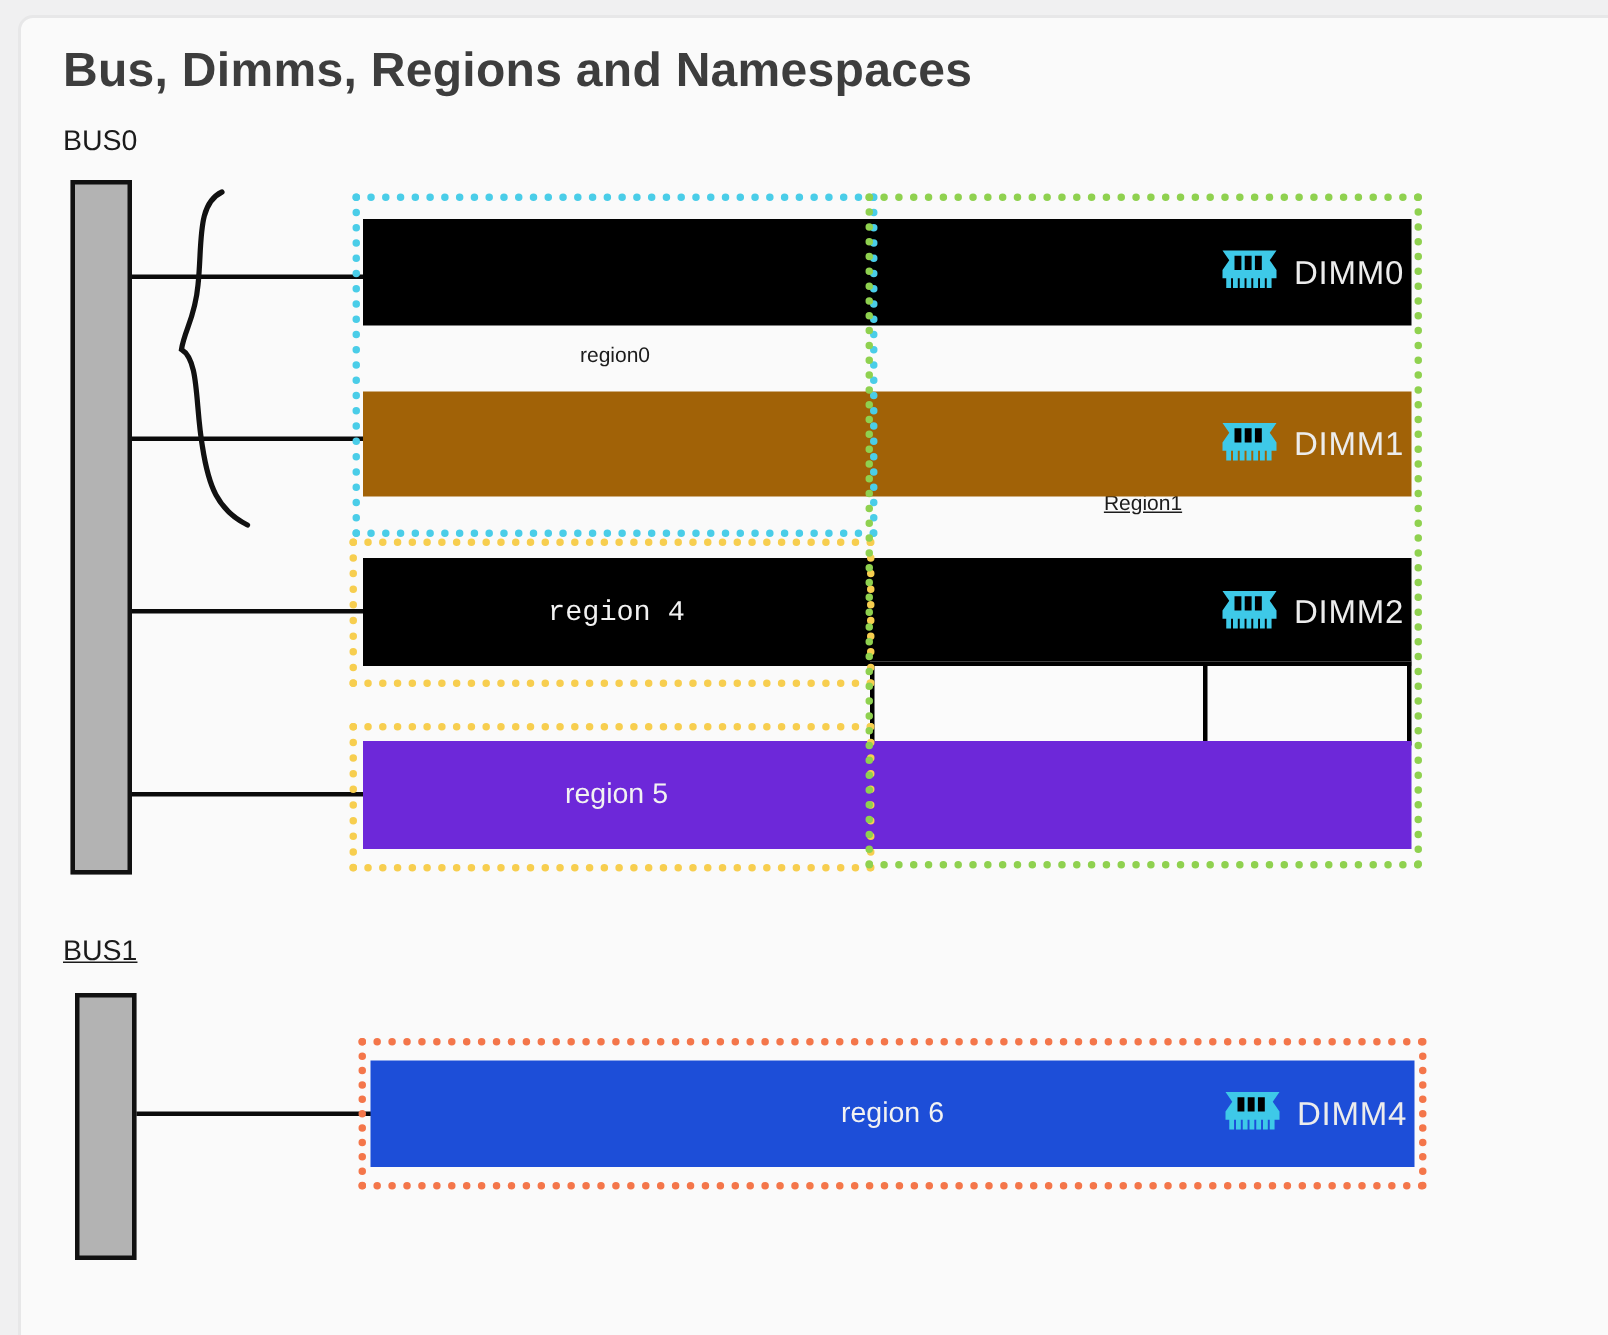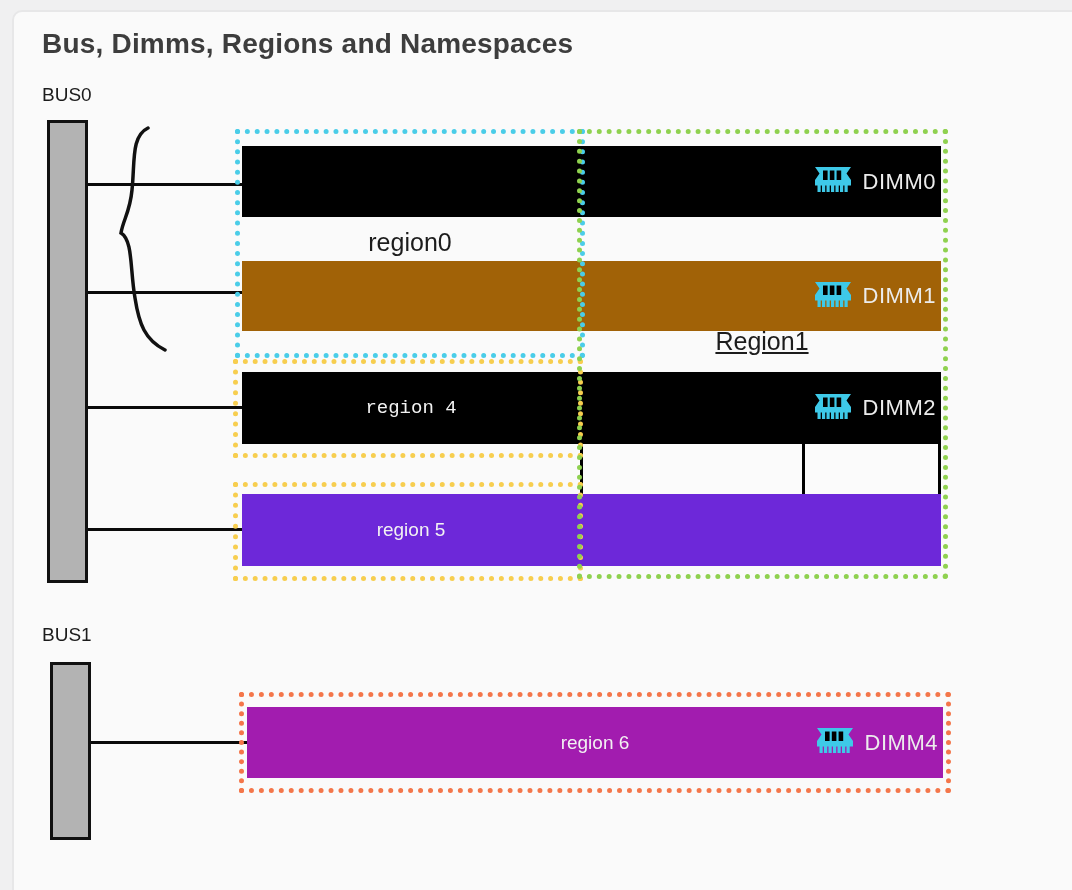--- a/index.html
+++ b/index.html
@@ -2,39 +2,39 @@
 <html><head>
 <meta charset="utf-8">
 <style>
   * { margin:0; padding:0; box-sizing:border-box; }
   html,body { width:1072px; height:890px; overflow:hidden;
               background:#f0f0f1; font-family:"Liberation Sans", sans-serif; }
   .card { position:absolute; left:12px; top:10px; right:-20px; bottom:-20px;
           background:#fafafa; border:2px solid #e7e7e8; border-radius:10px; }
   .stage { position:absolute; left:0; top:0; width:1072px; height:890px; }
 
-  .page-title { position:absolute; left:42px; top:28px; font-size:28px;
+  .page-title { position:absolute; left:42px; top:28px; font-size:32px;
                 font-weight:bold; color:#3d3d3d; letter-spacing:.2px; }
   .bus-label { position:absolute; font-size:19px; color:#1b1b1b; }
   .bus-bar   { position:absolute; width:41px; border:3px solid #111; z-index:1; }
 
   .connector { position:absolute; height:3px; background:#0a0a0a; z-index:0; }
 
   .bar { position:absolute; z-index:2; }
   .bar-region-label { position:absolute; top:0; bottom:0; display:flex;
                       align-items:center; justify-content:center;
                       font-size:19px; color:#f2f2f2; }
   .dimm-unit { position:absolute; right:5px; top:0; bottom:0; display:flex;
                align-items:center; gap:9px; }
   .dimm-label { font-size:22px; color:#ececec; letter-spacing:.5px;text-align:right; }
   .dimm-icon { display:block; }
 
   .region-rect { position:absolute; border:5px dotted #000; z-index:3;
                  background:transparent; }
-  .gap-label { position:absolute; text-align:center; font-size:25px;
+  .gap-label { position:absolute; text-align:center; font-size:14px;
                color:#1c1c1c; z-index:1; }
 
   .ns-cells { position:absolute; border:3px solid #000; background:#fbfbfb; z-index:2; }
   .ns-divider { position:absolute; top:0; bottom:0; width:3px; background:#000; }
 
   .brace { position:absolute; z-index:1; }
 </style>
 </head>
 <body>
 
@@ -130,25 +130,25 @@
   </div>
 
   <div class="ns-cells" style="left:580px; top:441px; width:361px; height:56px;">
     <div class="ns-divider" style="left:219px;"></div>
   </div>
 
   <div class="bar" style="left: 242px; top: 494px; width: 699px; height: 72px; background: #6d28d9;">
     <div class="bar-region-label" style="left:0; width:338px;">region 5</div>
   </div>
 
-  <div class="bus-label" style="left:42px; top:624px;">BUS1</div>
+  <div class="bus-label" style="left:42px; top:624px;text-decoration:underline;">BUS1</div>
   <div class="bus-bar" style="left: 50px; top: 662px; height: 178px; background: rgb(179, 179, 179);"></div>
   <div class="connector" style="left:89px; top:741px; width:160px;"></div>
 
-  <div class="bar" style="left: 247px; top: 707px; width: 696px; height: 71px; background: #a21caf;">
+  <div class="bar" style="left: 247px; top: 707px; width: 696px; height: 71px; background: #1d4ed8;">
     <div class="bar-region-label" style="left:0; width:100%;">region 6</div>
     <div class="dimm-unit">
       <svg class="dimm-icon" width="42" height="31" viewBox="0 0 42 31" style="color: rgb(62, 201, 232);">
         <path d="M3,1 H39 L34.5,7.5 L39,14 V19.5 H3 V14 L7.5,7.5 Z" fill="currentColor"></path>
         <rect x="11" y="4.5" width="4.6" height="9.5" fill="#000"></rect>
         <rect x="17.8" y="4.5" width="4.6" height="9.5" fill="#000"></rect>
         <rect x="24.6" y="4.5" width="4.6" height="9.5" fill="#000"></rect>
         <g fill="currentColor">
           <rect x="5.5" y="19" width="3.2" height="7"></rect>
             <rect x="10" y="19" width="3.2" height="7"></rect>

